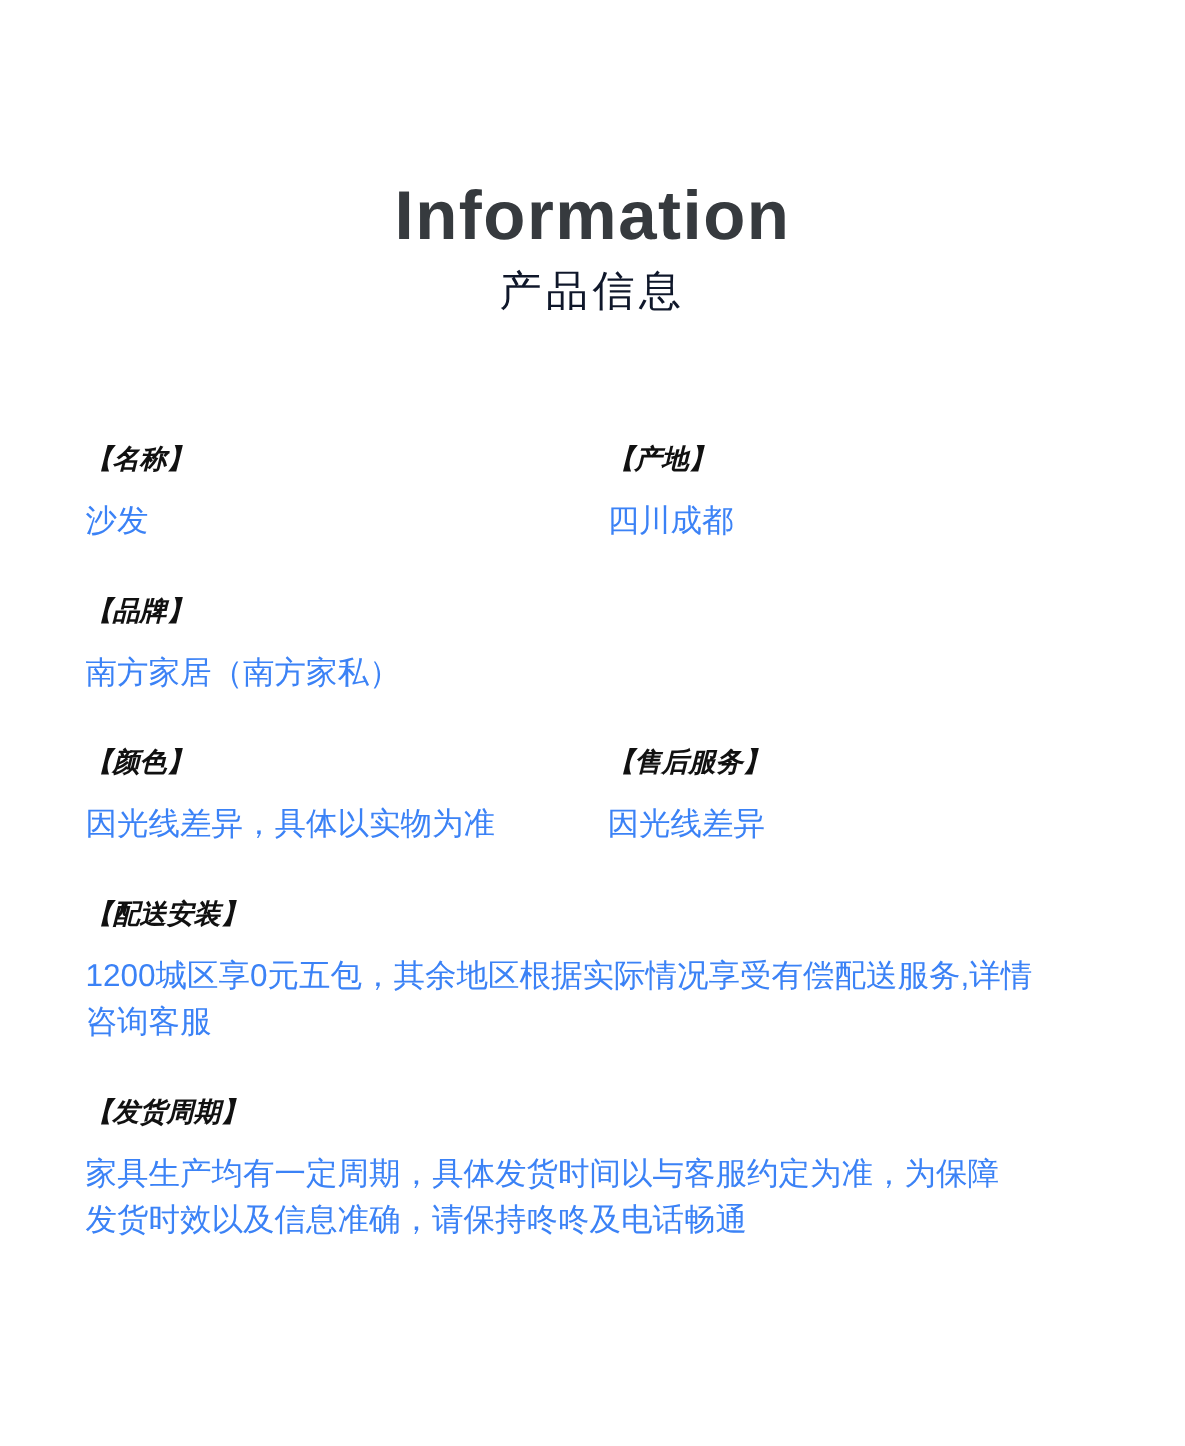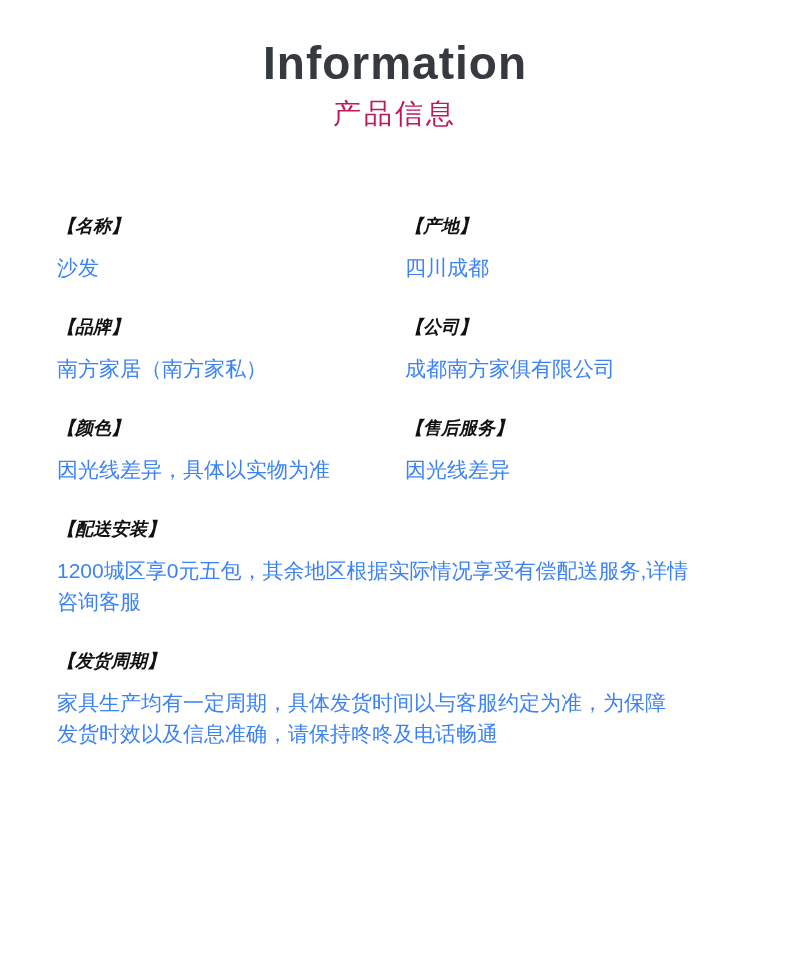--- a/index.html
+++ b/index.html
@@ -4,32 +4,32 @@
 <style>
   * { margin: 0; padding: 0; box-sizing: border-box; }
   html, body {
     width: 790px; height: 964px;
     background: #ffffff;
     font-family: "Liberation Sans", "DejaVu Sans", sans-serif;
     overflow: hidden;
   }
   .page { width: 790px; height: 964px; background: #ffffff; }
 
-  header { text-align: center; padding-top: 36px; }
+  header { text-align: center; padding-top: 116px; }
   .title {
     font-size: 46px;
     font-weight: 700;
     color: #363a3e;
     letter-spacing: 1px;
     line-height: 54px;
   }
   .subtitle {
     font-size: 28px;
     font-weight: 400;
-    color: #be185d;
+    color: #0f172a;
     letter-spacing: 3px;
     line-height: 34px;
     margin-top: 7px;
   }
 
   .content { margin-top: 84px; padding: 0 57px; }
 
   .grid-row {
     display: grid;
     grid-template-columns: 348px 1fr;
@@ -72,24 +72,20 @@
         <h3 class="flabel">【产地】</h3>
         <p class="fvalue">四川成都</p>
       </section>
     </div>
 
     <div class="grid-row">
       <section class="field">
         <h3 class="flabel">【品牌】</h3>
         <p class="fvalue">南方家居（南方家私）</p>
       </section>
-      <section class="field">
-        <h3 class="flabel">【公司】</h3>
-        <p class="fvalue">成都南方家俱有限公司</p>
-      </section>
     </div>
 
     <div class="grid-row">
       <section class="field">
         <h3 class="flabel">【颜色】</h3>
         <p class="fvalue">因光线差异，具体以实物为准</p>
       </section>
       <section class="field">
         <h3 class="flabel">【售后服务】</h3>
         <p class="fvalue">因光线差异</p>

